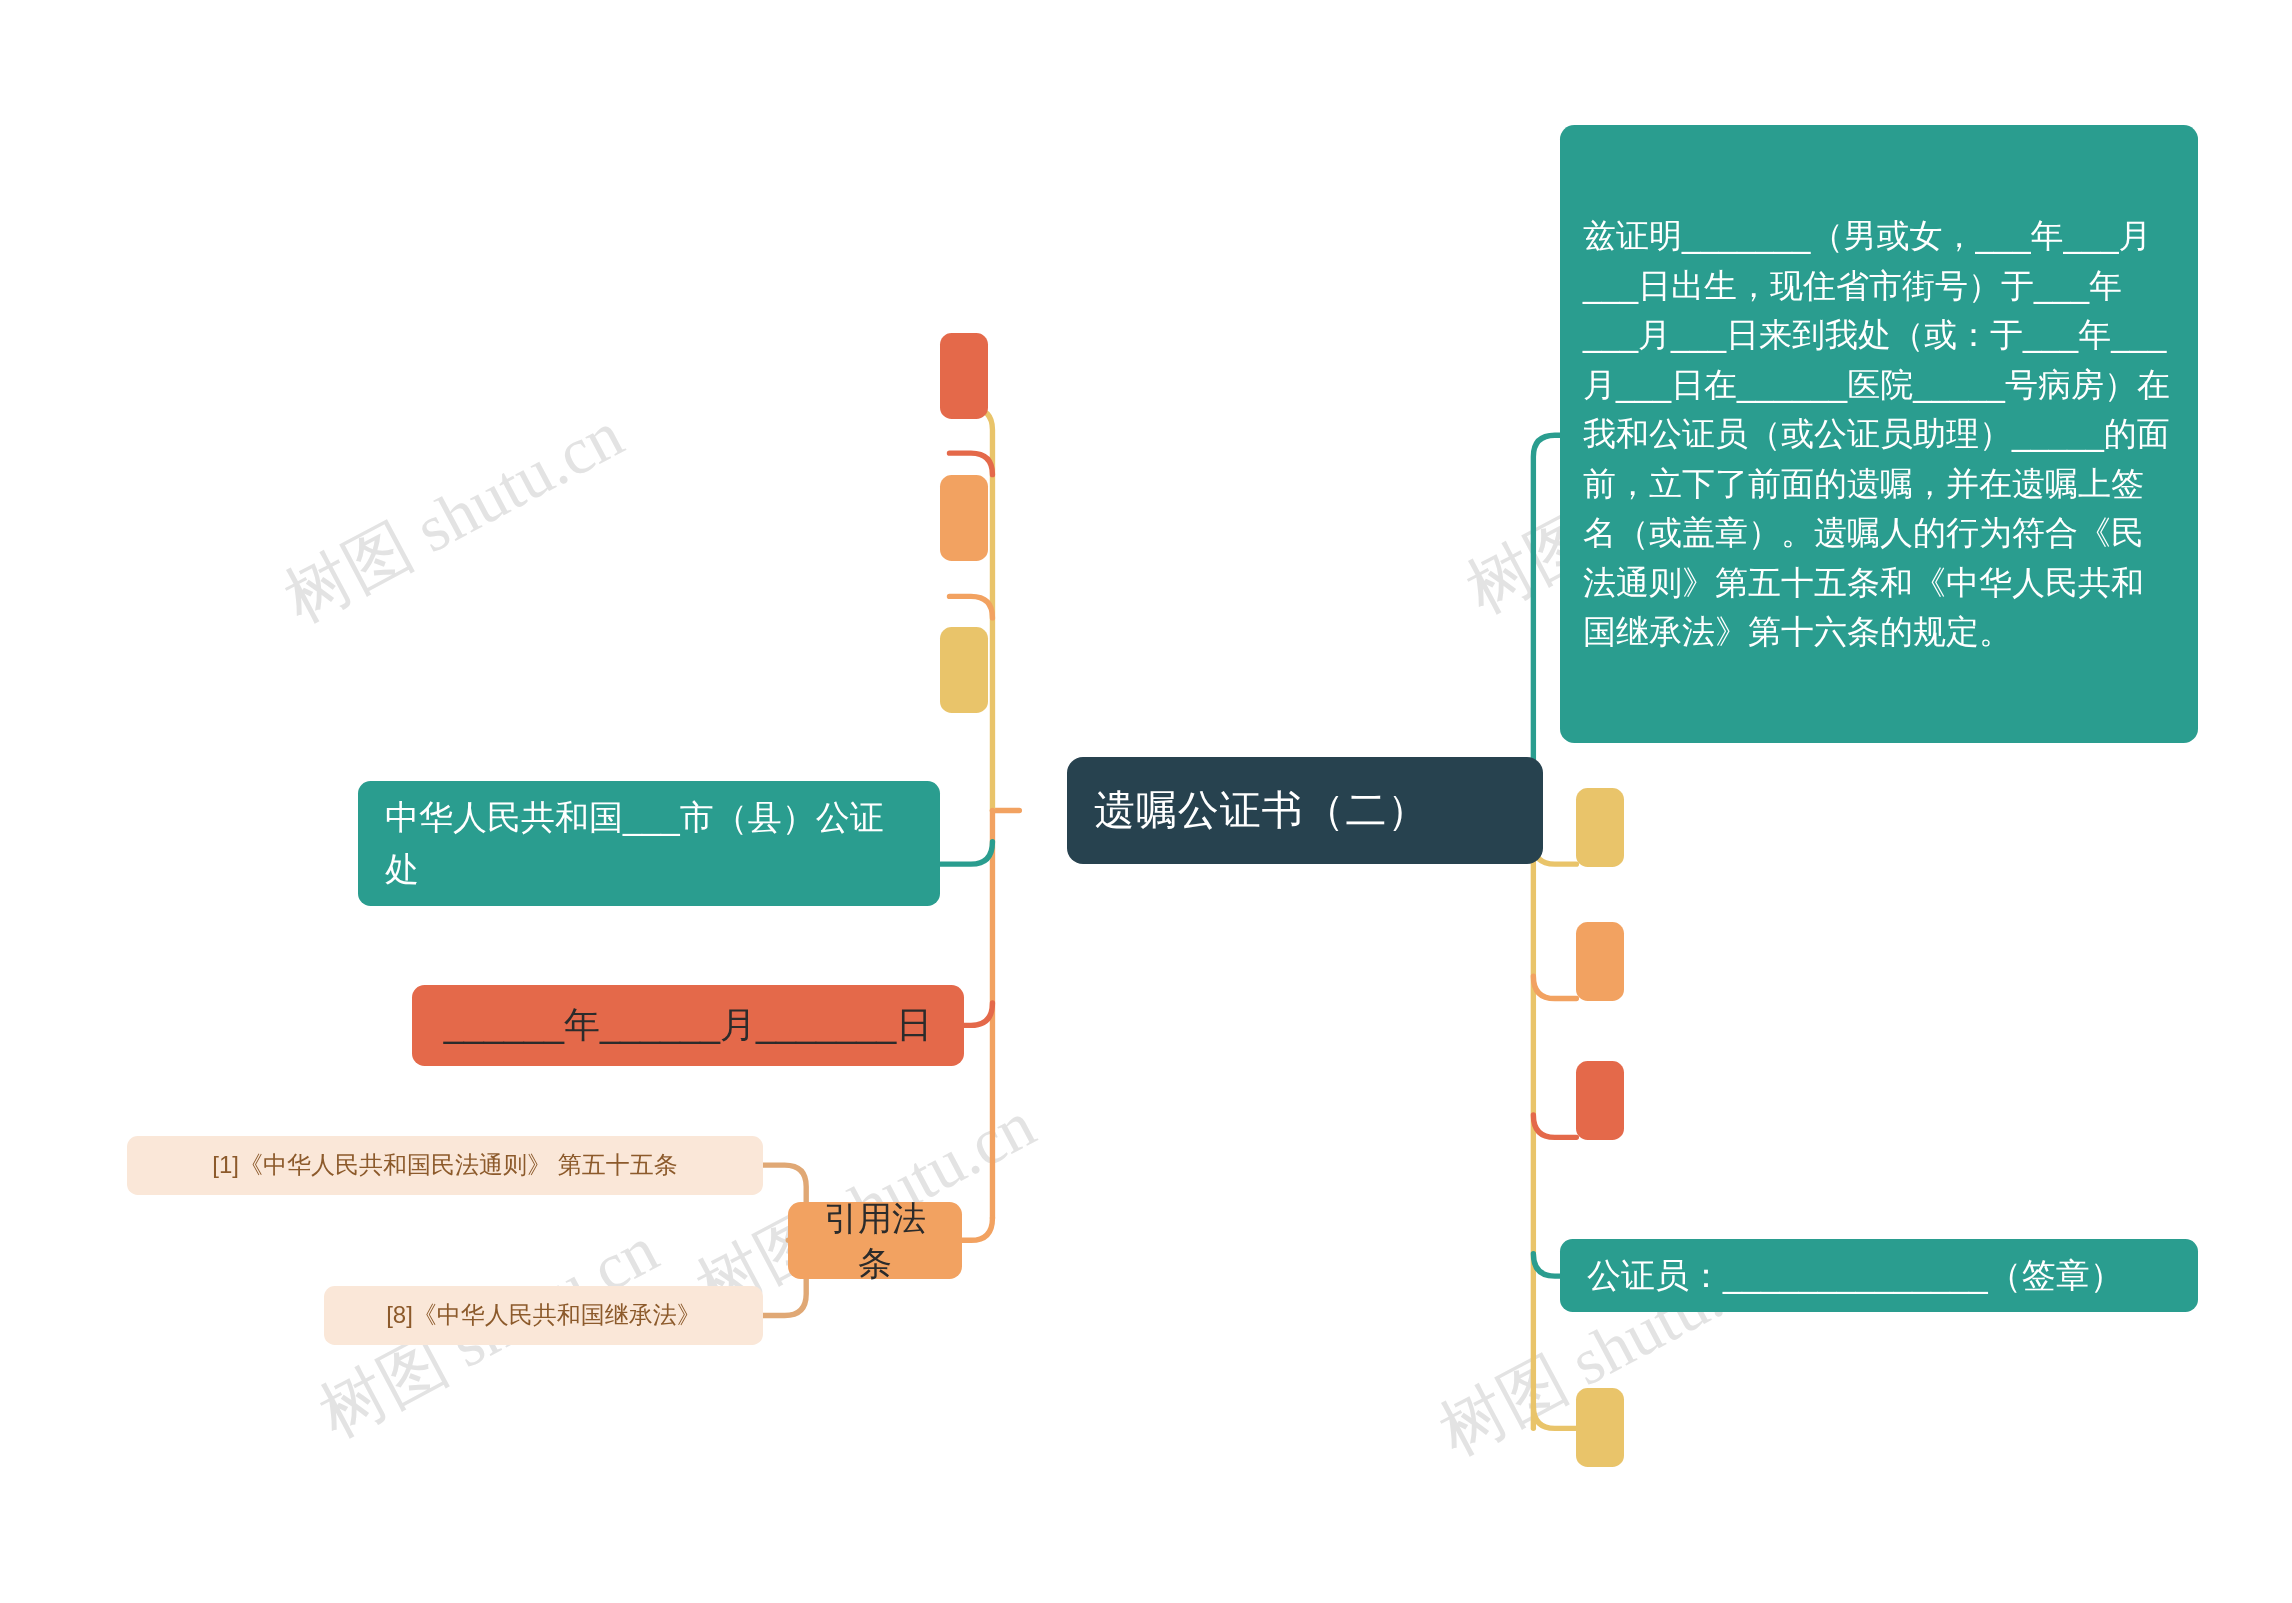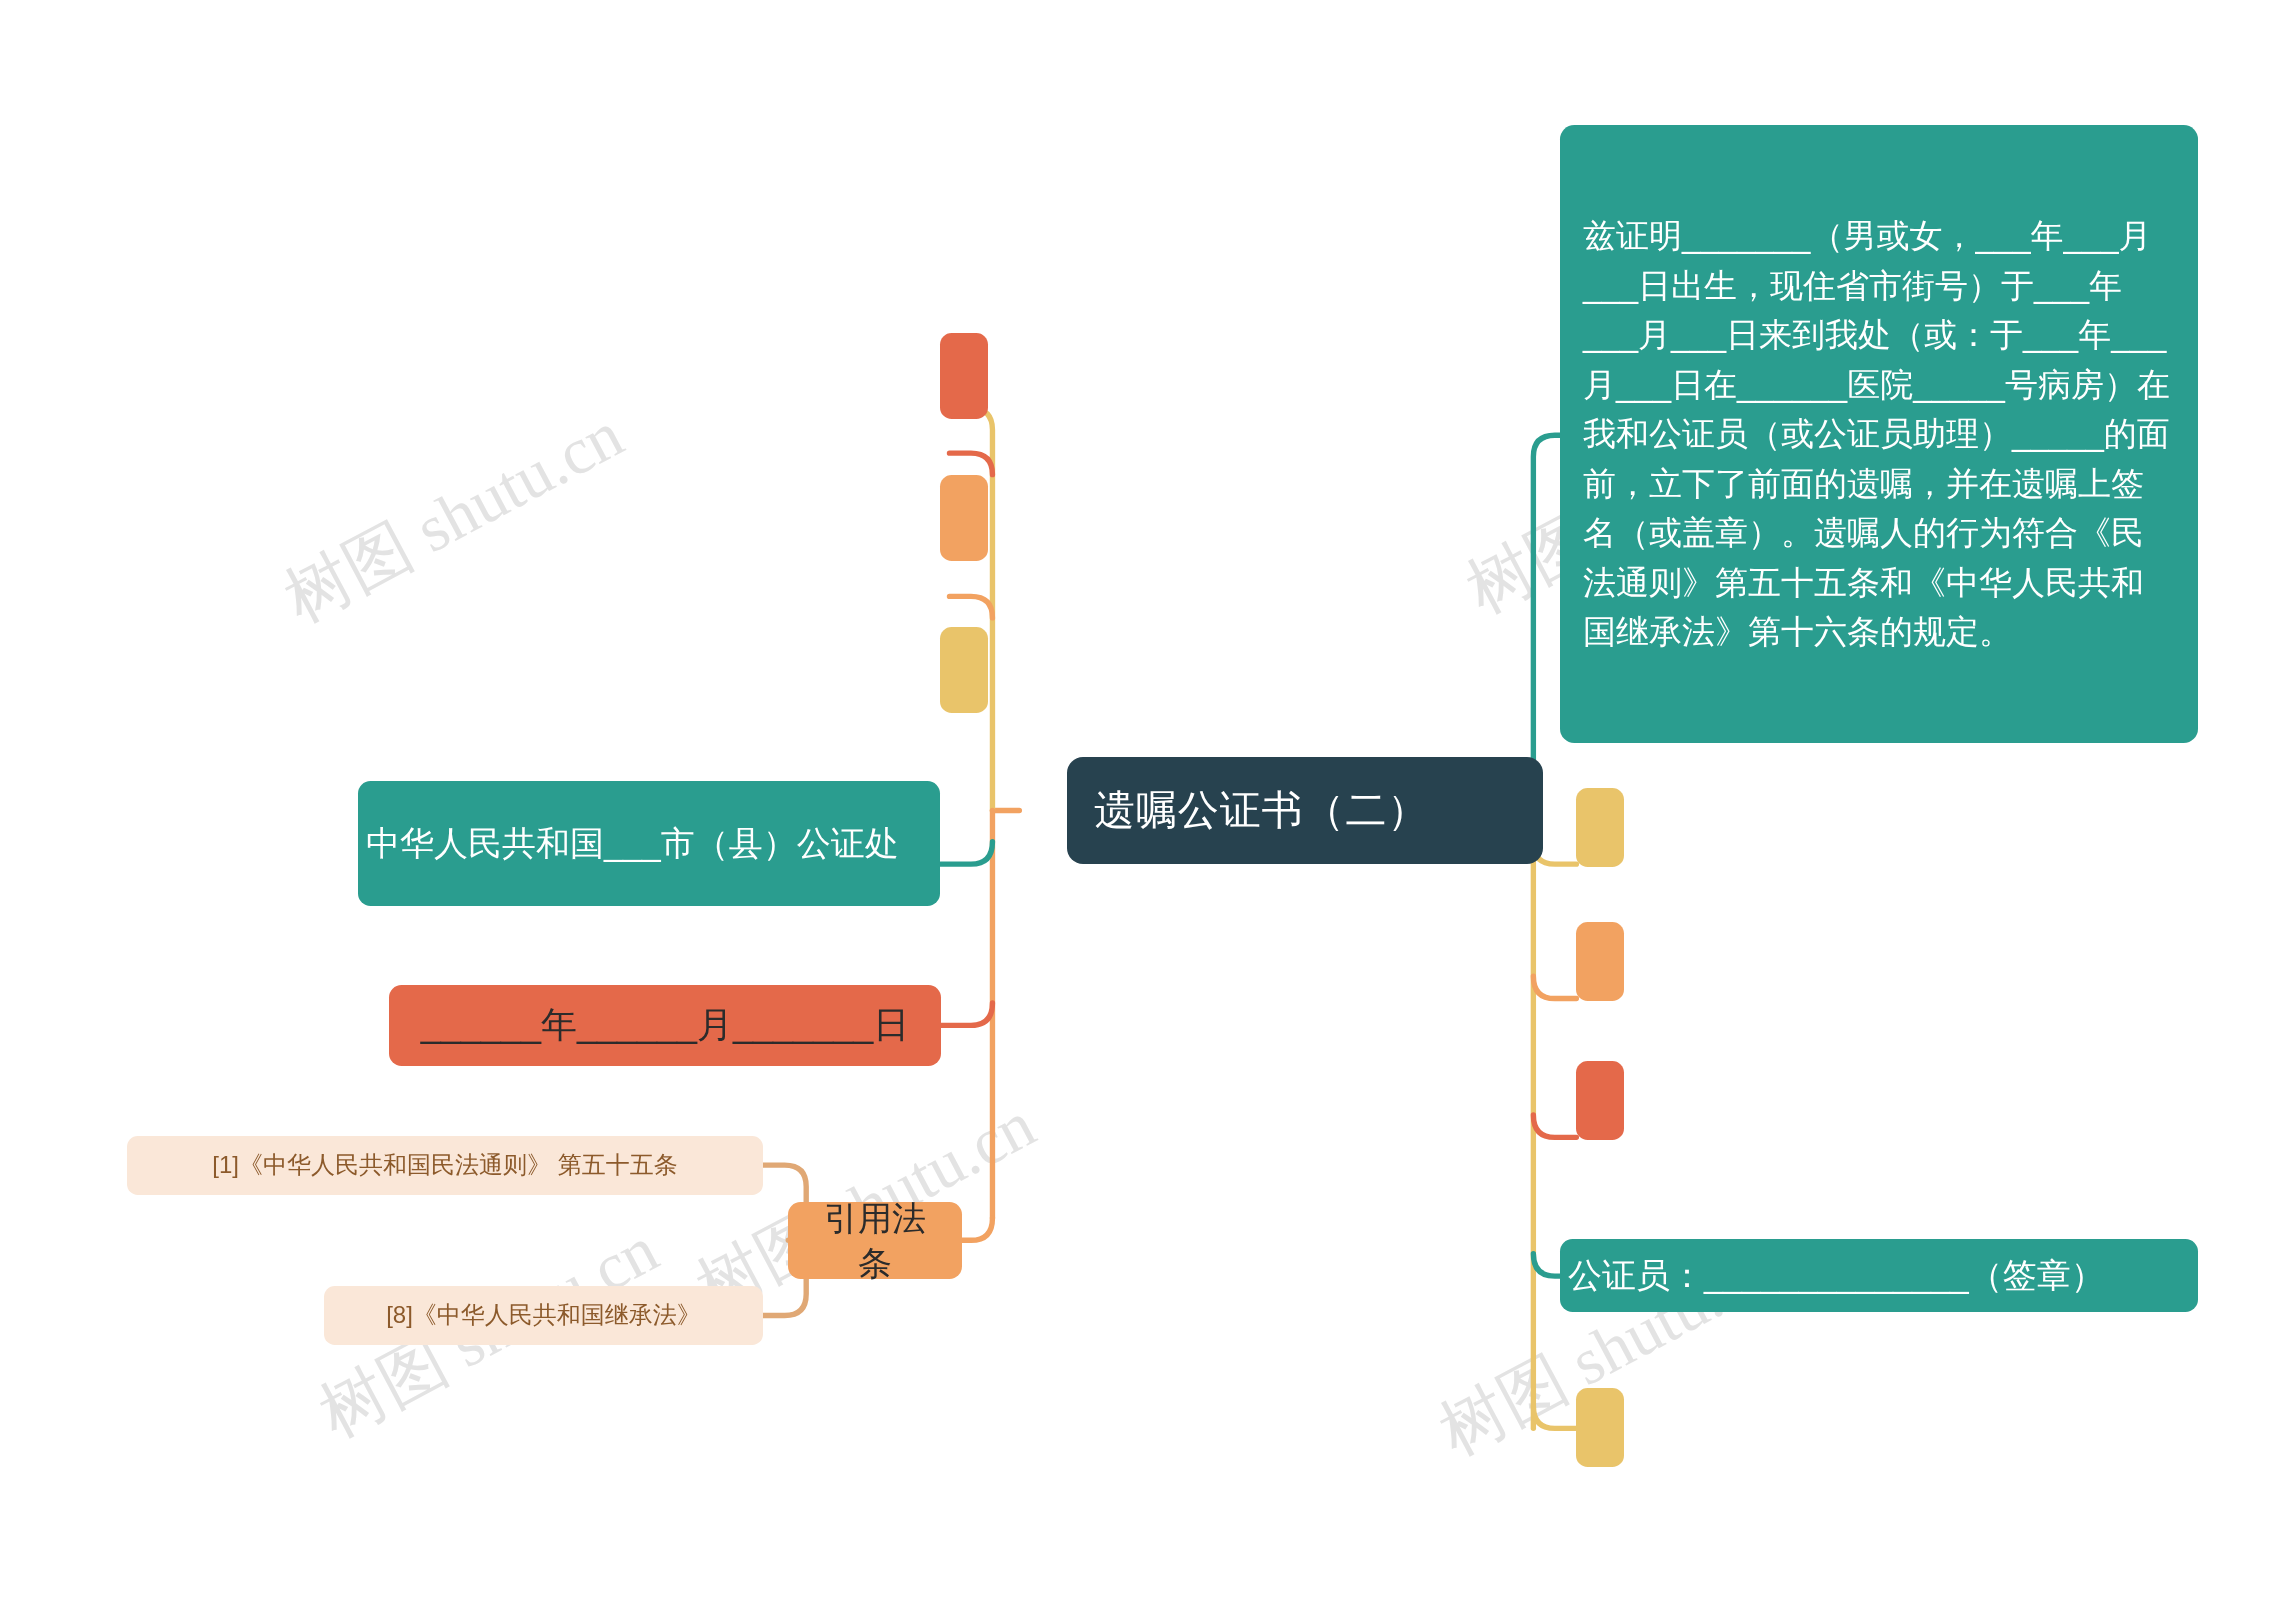--- a/index.html
+++ b/index.html
@@ -66,21 +66,21 @@
   }
   .root .txt {
     color: #ffffff;
     font-size: 41px;
     line-height: 1.25;
     letter-spacing: 0.9px;
   }
 
   .green {
     background: #2A9D8F;
-    padding: 16px 8px;
+    padding: 16px 27px;
   }
   .green .txt {
     color: #ffffff;
     font-size: 34px;
     line-height: 1.52;
   }
 
   .bignote {
     background: #2A9D8F;
     border-radius: 14.3px;
@@ -90,20 +90,21 @@
   .bignote .txt {
     color: #ffffff;
     font-size: 33px;
     line-height: 1.50;
   }
 
   .redbar {
     background: #E4694A;
     padding: 10.7px 23px;
     justify-content: center;
+    margin-left: 23px;
   }
   .redbar .txt {
     color: #2b2b2b;
     font-size: 36px;
     line-height: 1.3;
     text-align: center;
   }
 
   .orangepill {
     background: #F2A261;

